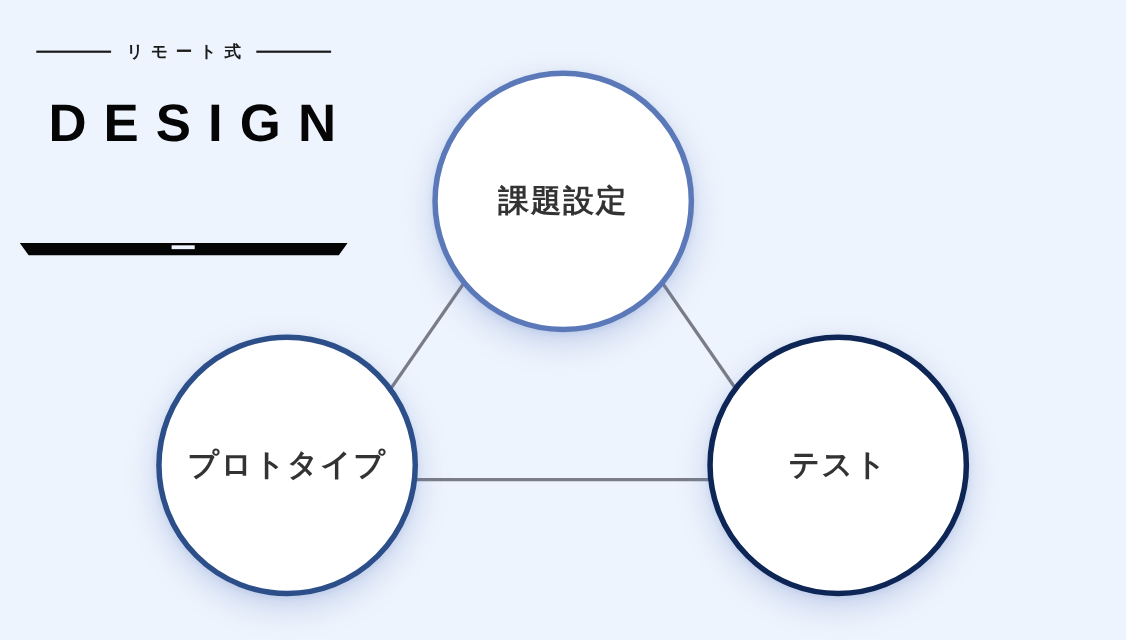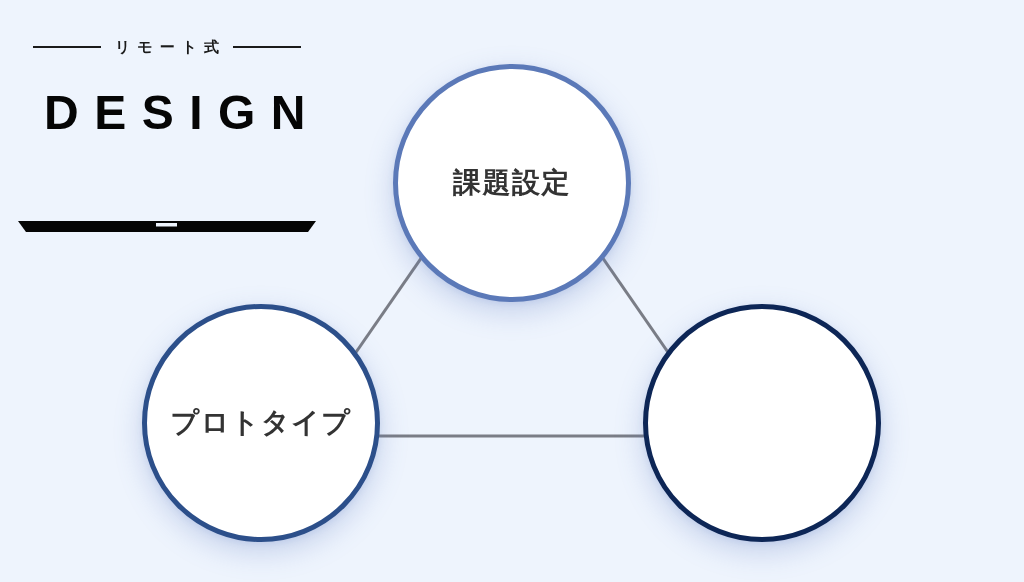--- a/index.html
+++ b/index.html
@@ -75,15 +75,16 @@
 
   <div class="node node-top">
     <span class="node-label">課題設定</span>
   </div>
 
   <div class="node node-left">
     <span class="node-label">プロトタイプ</span>
   </div>
 
   <div class="node node-right">
+    <span class="node-label">テスト</span>
   </div>
 
 </div>
 
 </body></html>

